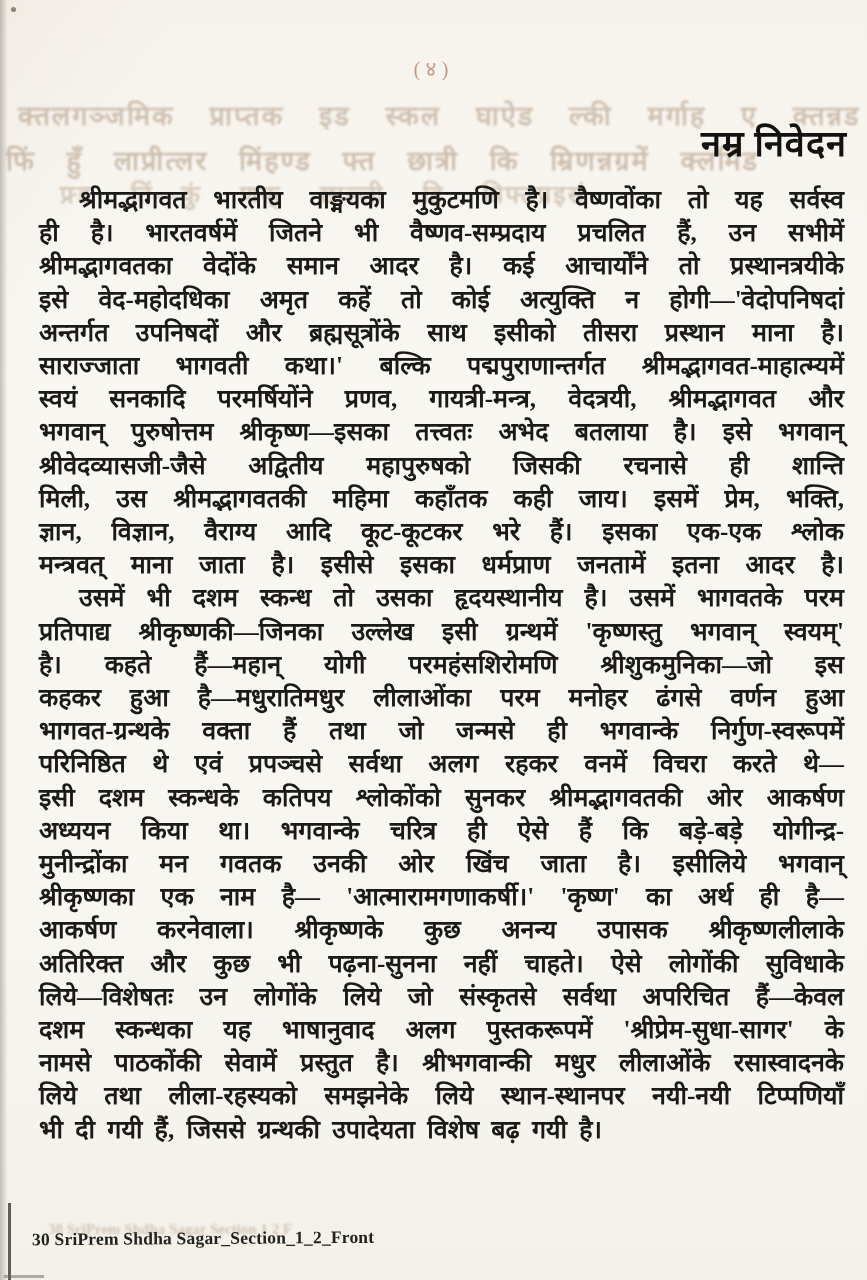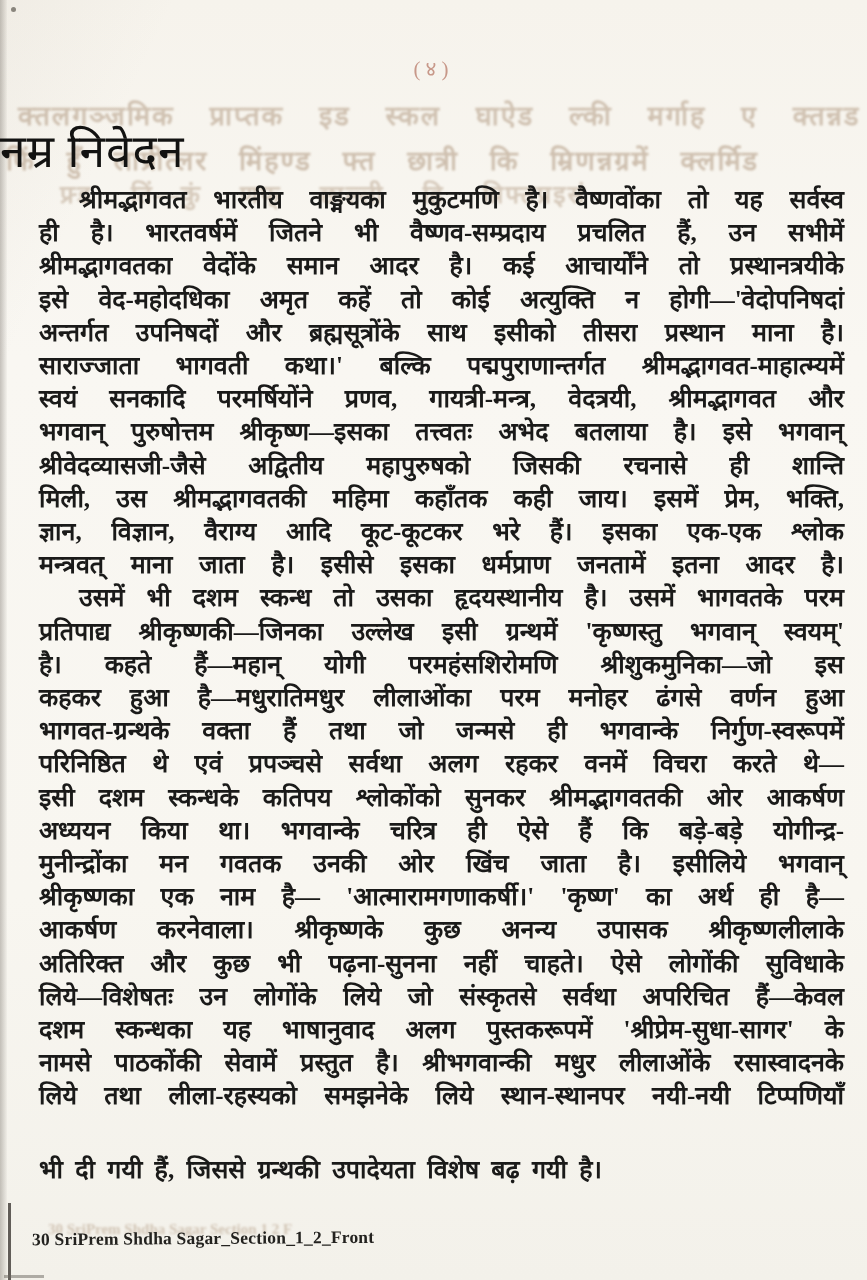--- a/index.html
+++ b/index.html
@@ -46,35 +46,35 @@
     position:absolute; top:54px; left:0; right:0;
     text-align:center;
     font-size:21px; letter-spacing:5px;
     color:#bb7f6e; opacity:.78;
     filter: blur(0.4px);
   }
 
   
   .title {
     position:absolute; top:118px; left:0; right:20px;
-    text-align:left;
-    font-size:46px; font-weight:normal;
+    text-align:right;
+    font-size:36px; font-weight:bold;
     color:#121211;
     letter-spacing:1px;
   }
 
   
   .body {
     position:absolute; top:183px; left:39px; right:23px;
     font-size:25px; font-weight:600;
     line-height:33.2px;
   }
   .line { text-align: justify; text-align-last: justify; }
   .para .line:first-child { text-indent: 40px; }
-  #para2 .line:last-child { text-align-last: left; word-spacing: 6px; margin-top: 40px; }
+  #para2 .line:last-child { text-align-last: left; word-spacing: 6px; }
 
   
   .footer {
     position:absolute; left:32px; top:1228px;
     font-size:17.5px; font-weight:bold;
     color:#23221f;
     letter-spacing:0.2px;
     transform: rotate(-0.4deg);
   }
 </style>

